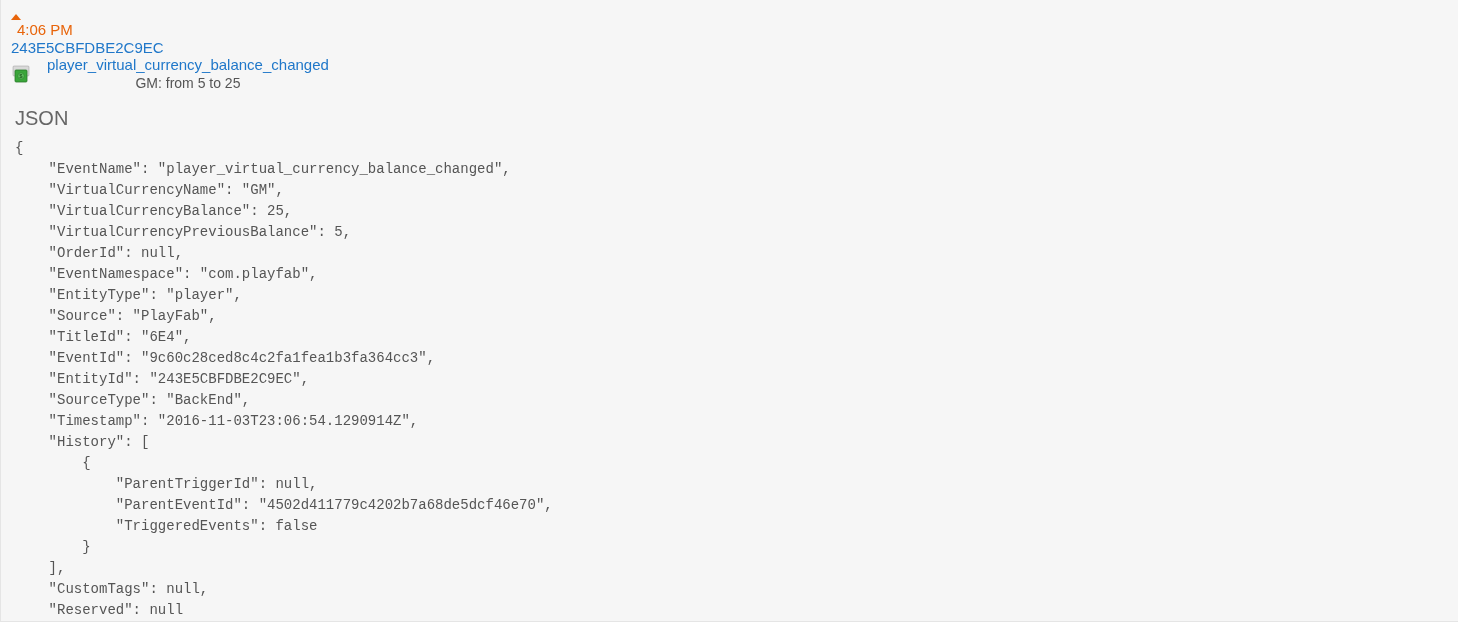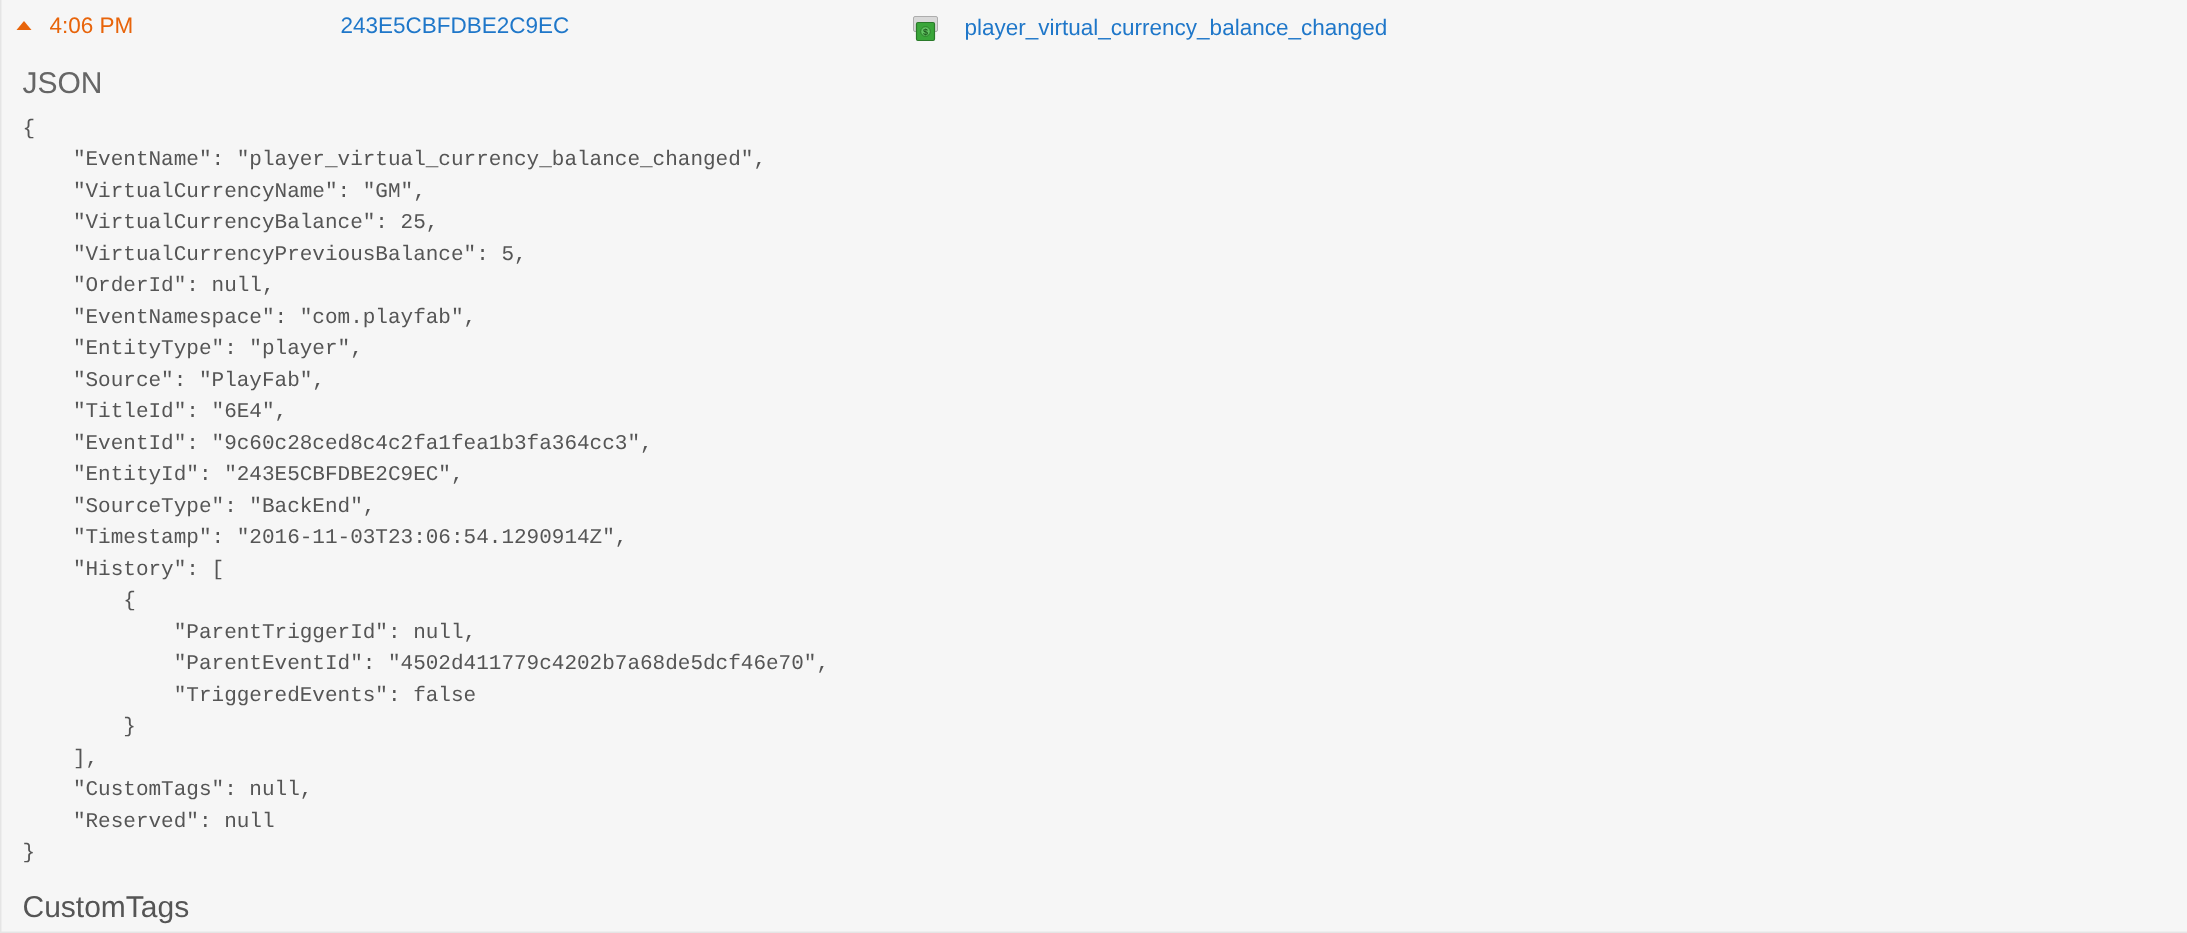--- a/index.html
+++ b/index.html
@@ -17,20 +17,21 @@
       border: 1px solid #e5e5e5;
       border-top: none;
       border-right: none;
       height: 622px;
     }
     .row-header {
       display: flex;
       align-items: flex-start;
       padding: 8px 10px 2px 10px;
       position: relative;
+      flex-direction: column;
     }
     .toggle-col {
       width: 16px;
       display: flex;
       align-items: center;
       padding-top: 6px;
     }
     .caret-up {
       width: 0; height: 0;
       border-left: 5px solid transparent;
@@ -131,20 +132,21 @@
           <rect x="2" y="2" width="16" height="10" rx="1" fill="#d9d9d9" stroke="#999" stroke-width="0.5"></rect>
           <rect x="4" y="6" width="12" height="12" rx="1" fill="#3aa63a" stroke="#2a7a2a" stroke-width="0.8"></rect>
           <circle cx="10" cy="12" r="3.2" fill="#62c462" stroke="#2a7a2a" stroke-width="0.6"></circle>
           <text x="10" y="14.2" text-anchor="middle" font-size="6" font-family="Arial" fill="#1f5d1f" font-weight="bold">$</text>
         </svg>
       </div>
       <div class="event-text">
         <div class="event-name">
           <a>player_virtual_currency_balance_changed</a>
         </div>
+        <div class="event-sub">GM: from 5 to 25</div>
       </div>
     </div>
   </div>
 
   <div class="body-panel">
 
     <div class="json-panel">
       <div class="json-title">JSON</div>
       <div class="json-block"><span>{</span>
 <span>    "EventName": "player_virtual_currency_balance_changed",</span>

